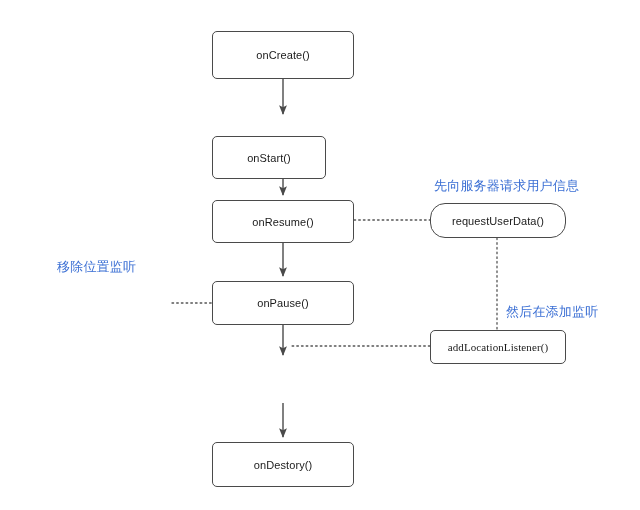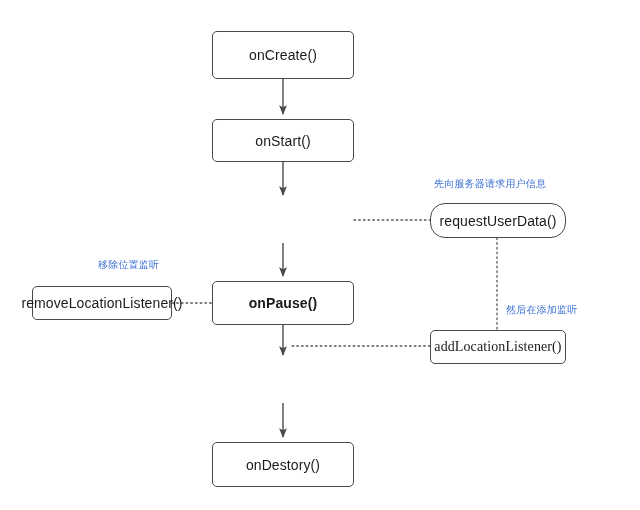--- a/index.html
+++ b/index.html
@@ -20,29 +20,29 @@
   .node {
     position: absolute;
     box-sizing: border-box;
     border: 1.3px solid #4a4a4a;
     border-radius: 5px;
     background: #ffffff;
     display: flex;
     align-items: center;
     justify-content: center;
     color: #1a1a1a;
-    font-size: 14px;
+    font-size: 11px;
     letter-spacing: 0.1px;
     white-space: nowrap;
     z-index: 3;
   }
   .annotation {
     position: absolute;
     color: #3b6fd4;
-    font-size: 10px;
+    font-size: 13px;
     white-space: nowrap;
     z-index: 4;
     letter-spacing: 0.2px;
   }
   #edge-layer {
     position: absolute;
     left: 0;
     top: 0;
     width: 640px;
     height: 510px;
@@ -75,45 +75,45 @@
       <line x1="497" y1="238" x2="497" y2="330"></line>
       <line x1="430" y1="346" x2="290" y2="346"></line>
       <line x1="172" y1="303" x2="212" y2="303"></line>
     </g>
   </svg>
 
   <div class="node" style="left:212px; top:31px; width:142px; height:48px;">
     <span>onCreate()</span>
   </div>
 
-  <div class="node" style="left:212px; top:119px; width:142px; height:43px;">
+  <div class="node" style="left:212px; top:136px; width:114px; height:43px;">
     <span>onStart()</span>
   </div>
 
+  <div class="node" style="left:212px; top:200px; width:142px; height:43px;">
+    <span>onResume()</span>
+  </div>
 
-  <div class="node" style="left:212px; top:281px; width:142px; height:44px;font-weight:bold;">
+  <div class="node" style="left:212px; top:281px; width:142px; height:44px;">
     <span>onPause()</span>
   </div>
 
 
   <div class="node" style="left:212px; top:442px; width:142px; height:45px;">
     <span>onDestory()</span>
   </div>
 
   <div class="node" style="left:430px; top:203px; width:136px; height:35px;border-radius:15px;">
     <span>requestUserData()</span>
   </div>
 
   <div class="node" style="left:430px; top:330px; width:136px; height:34px;font-family:Liberation Serif, serif;">
     <span>addLocationListener()</span>
   </div>
 
-  <div class="node" style="left:32px; top:286px; width:140px; height:34px;">
-    <span>removeLocationListener()</span>
-  </div>
 
   <div class="annotation" style="left:434px; top:177px;">先向服务器请求用户信息</div>
 
-  <div class="annotation" style="left:57px; top:258px;margin-left:41px;">移除位置监听</div>
+  <div class="annotation" style="left:57px; top:258px;">移除位置监听</div>
 
   <div class="annotation" style="left:506px; top:303px;">然后在添加监听</div>
 
 </div>
 
 </body></html>

